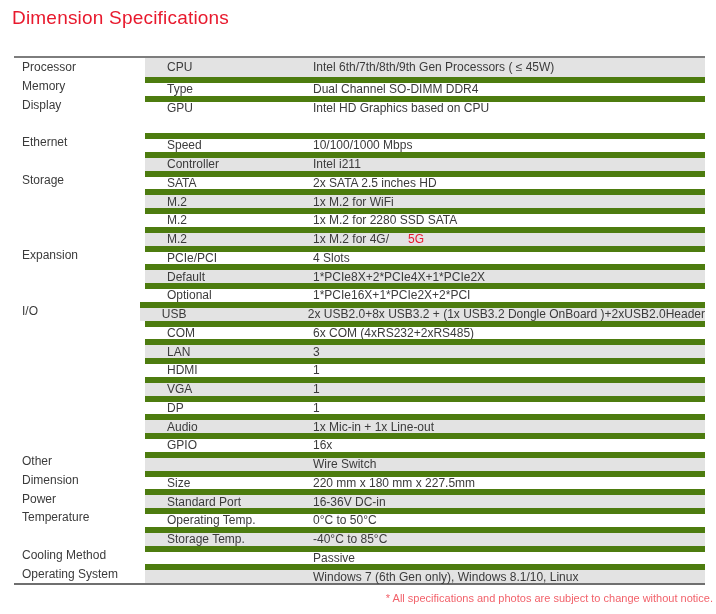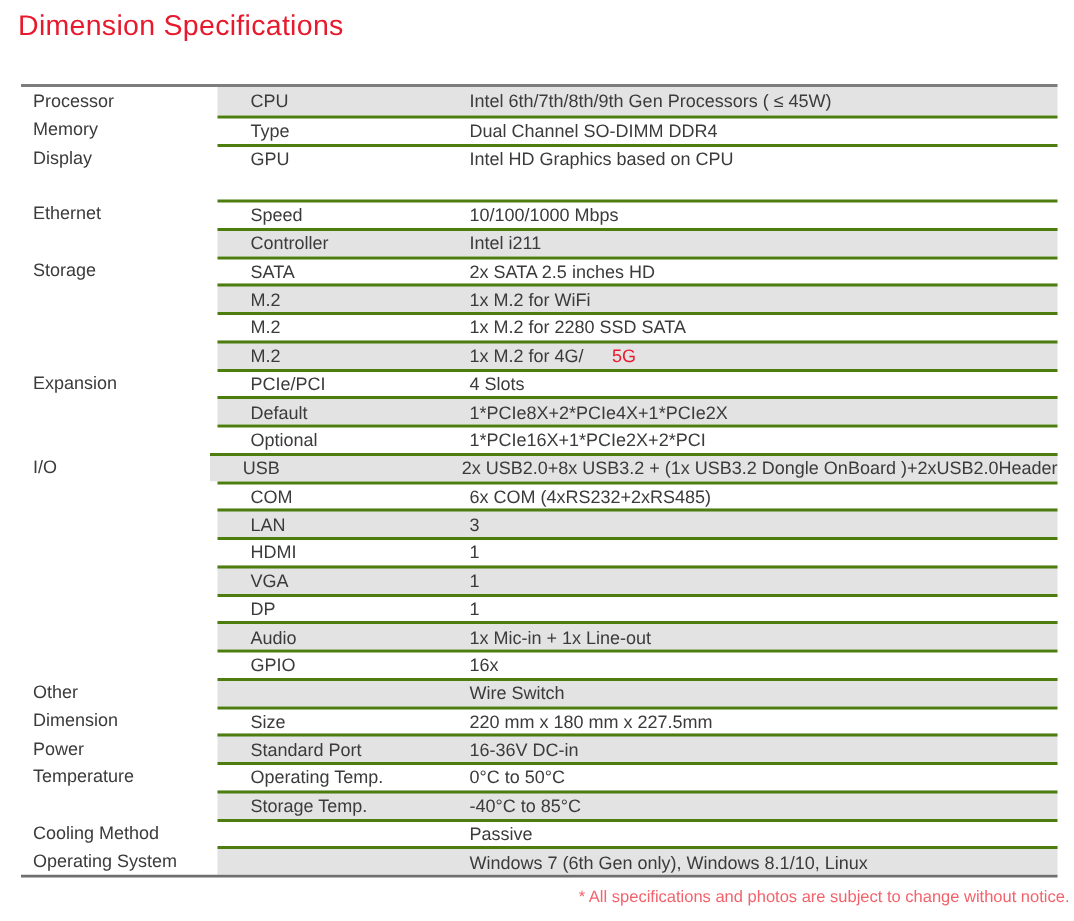--- a/index.html
+++ b/index.html
@@ -42,21 +42,21 @@
     width: 131px;
     padding-left: 8px;
     display: flex;
     align-items: center;
     background: #ffffff;
   }
   .stripe {
     flex: 1;
     display: flex;
     align-items: stretch;
-    border-top: 2px solid #4d7c0f;
+    border-top: 6px solid #4d7c0f;
     background: #ffffff;
   }
   .row:first-child .stripe { border-top: none; }
   .row.shaded .stripe { background: #e3e3e3; }
   .sub {
     width: 168px;
     padding-left: 22px;
     display: flex;
     align-items: center;
   }

